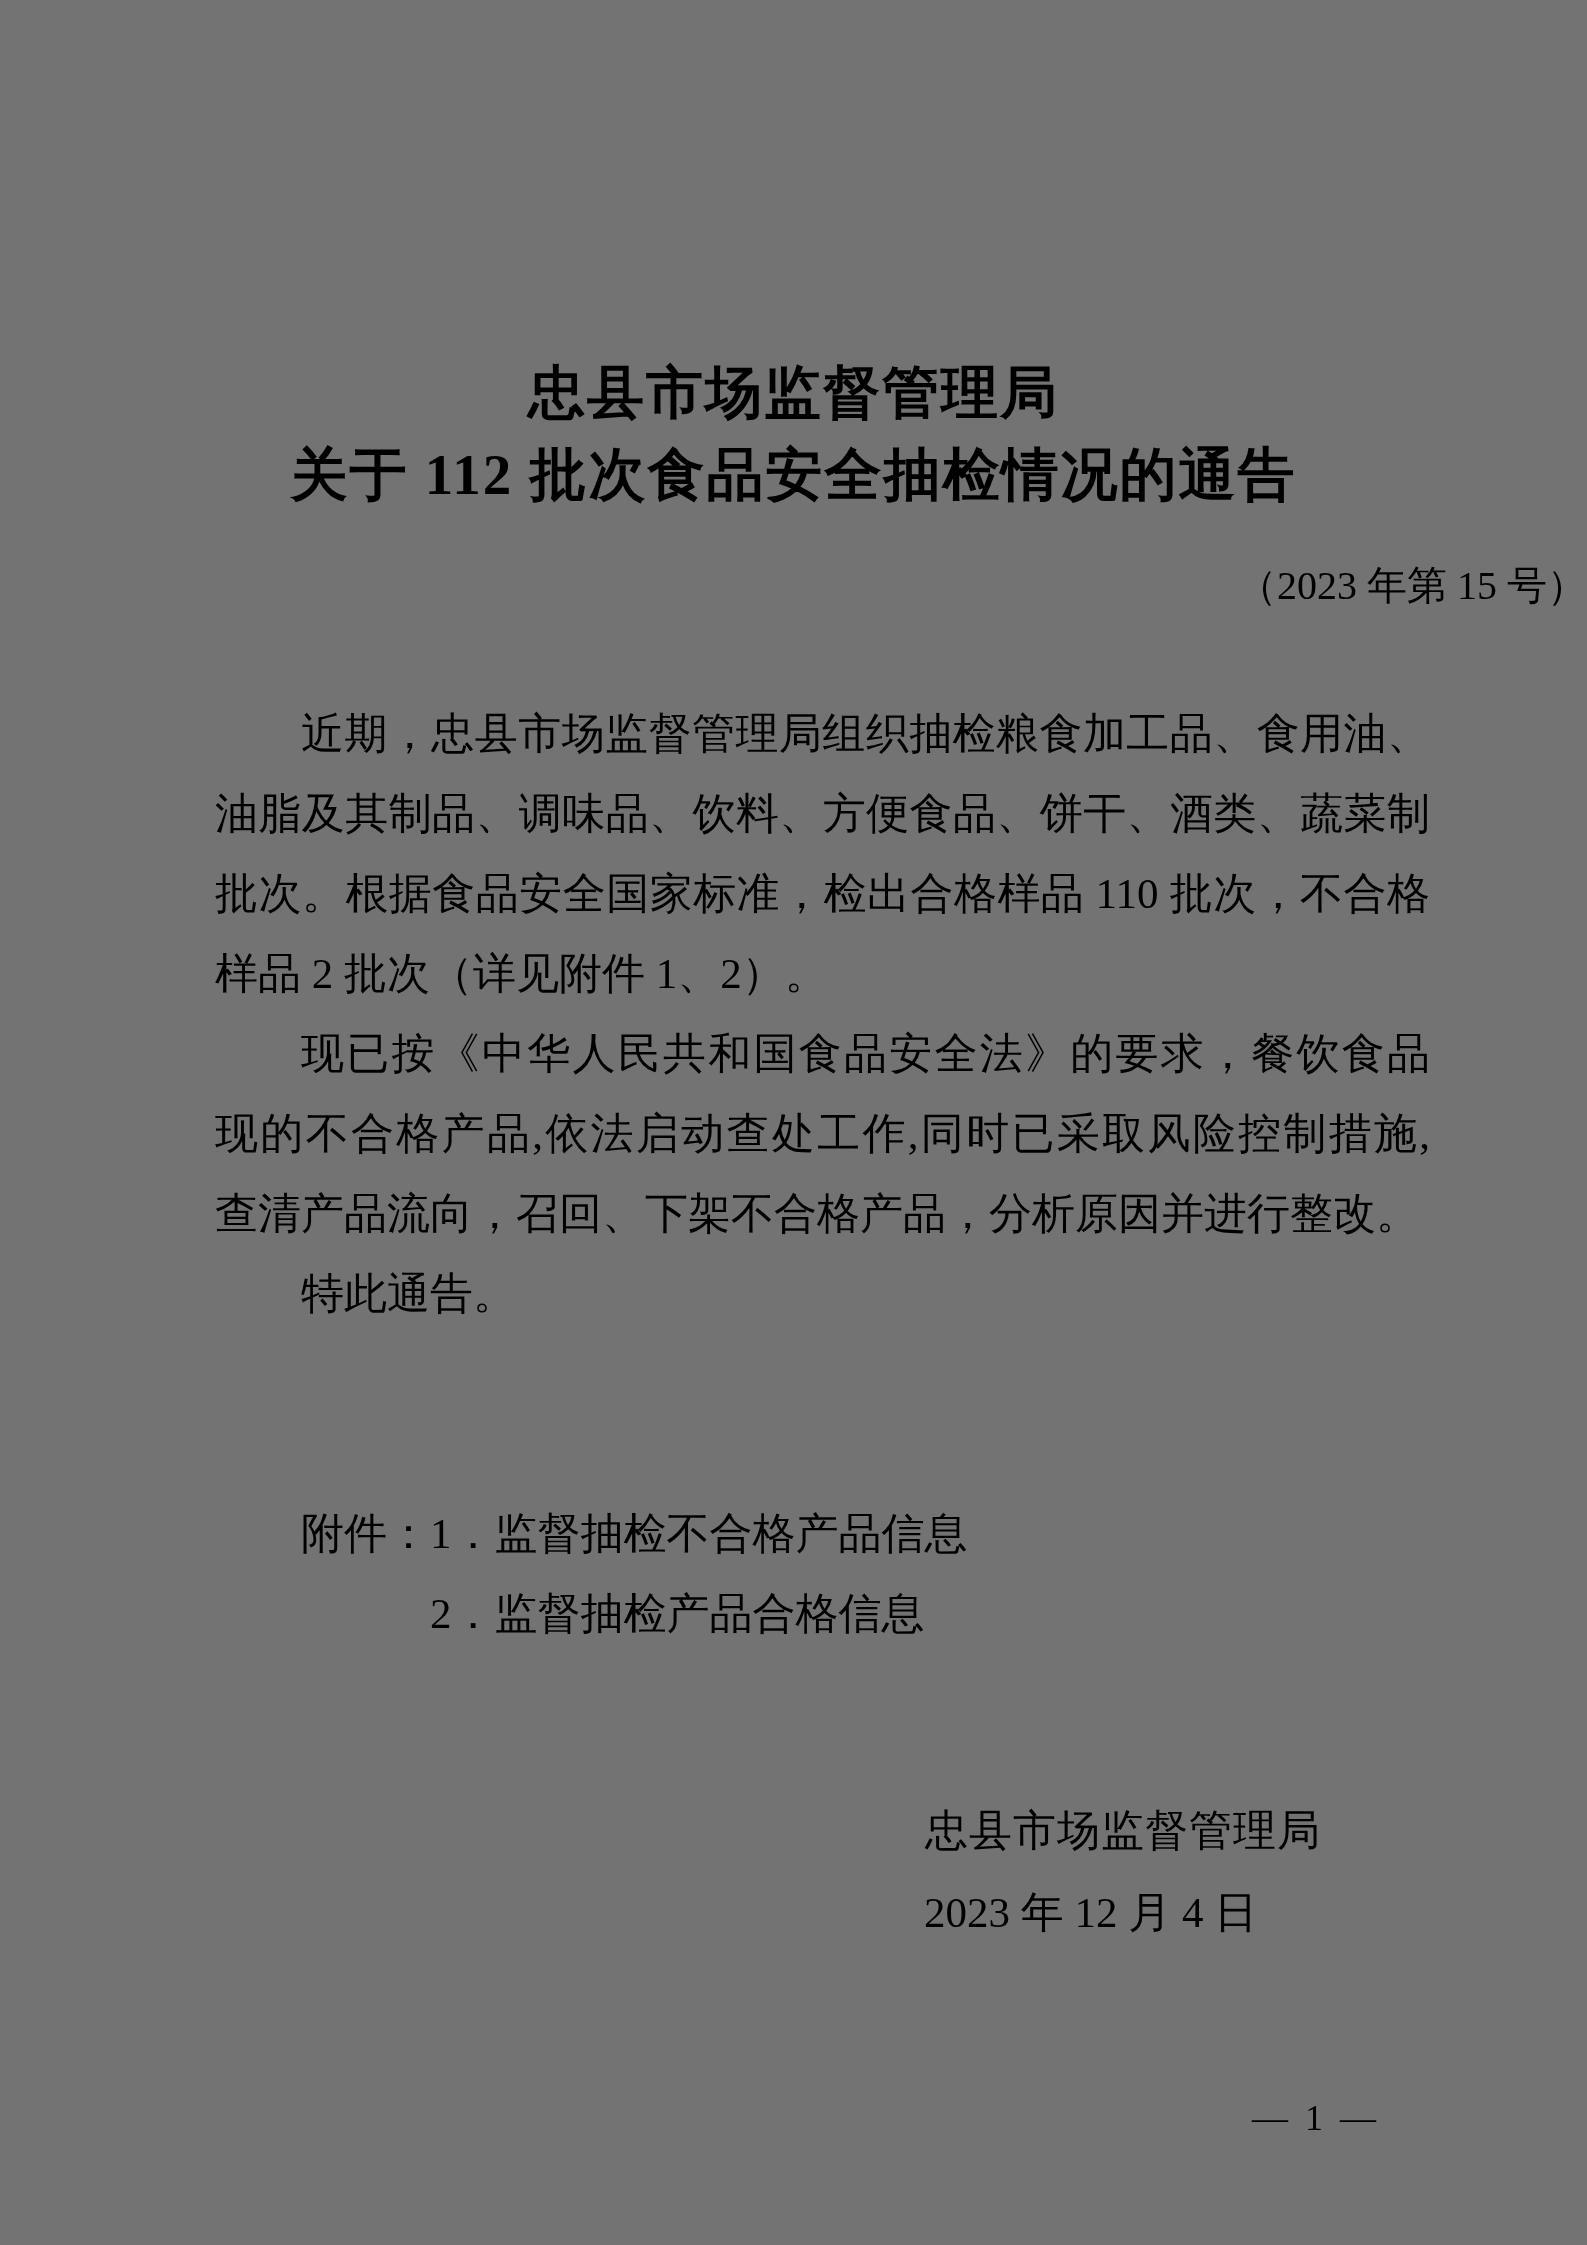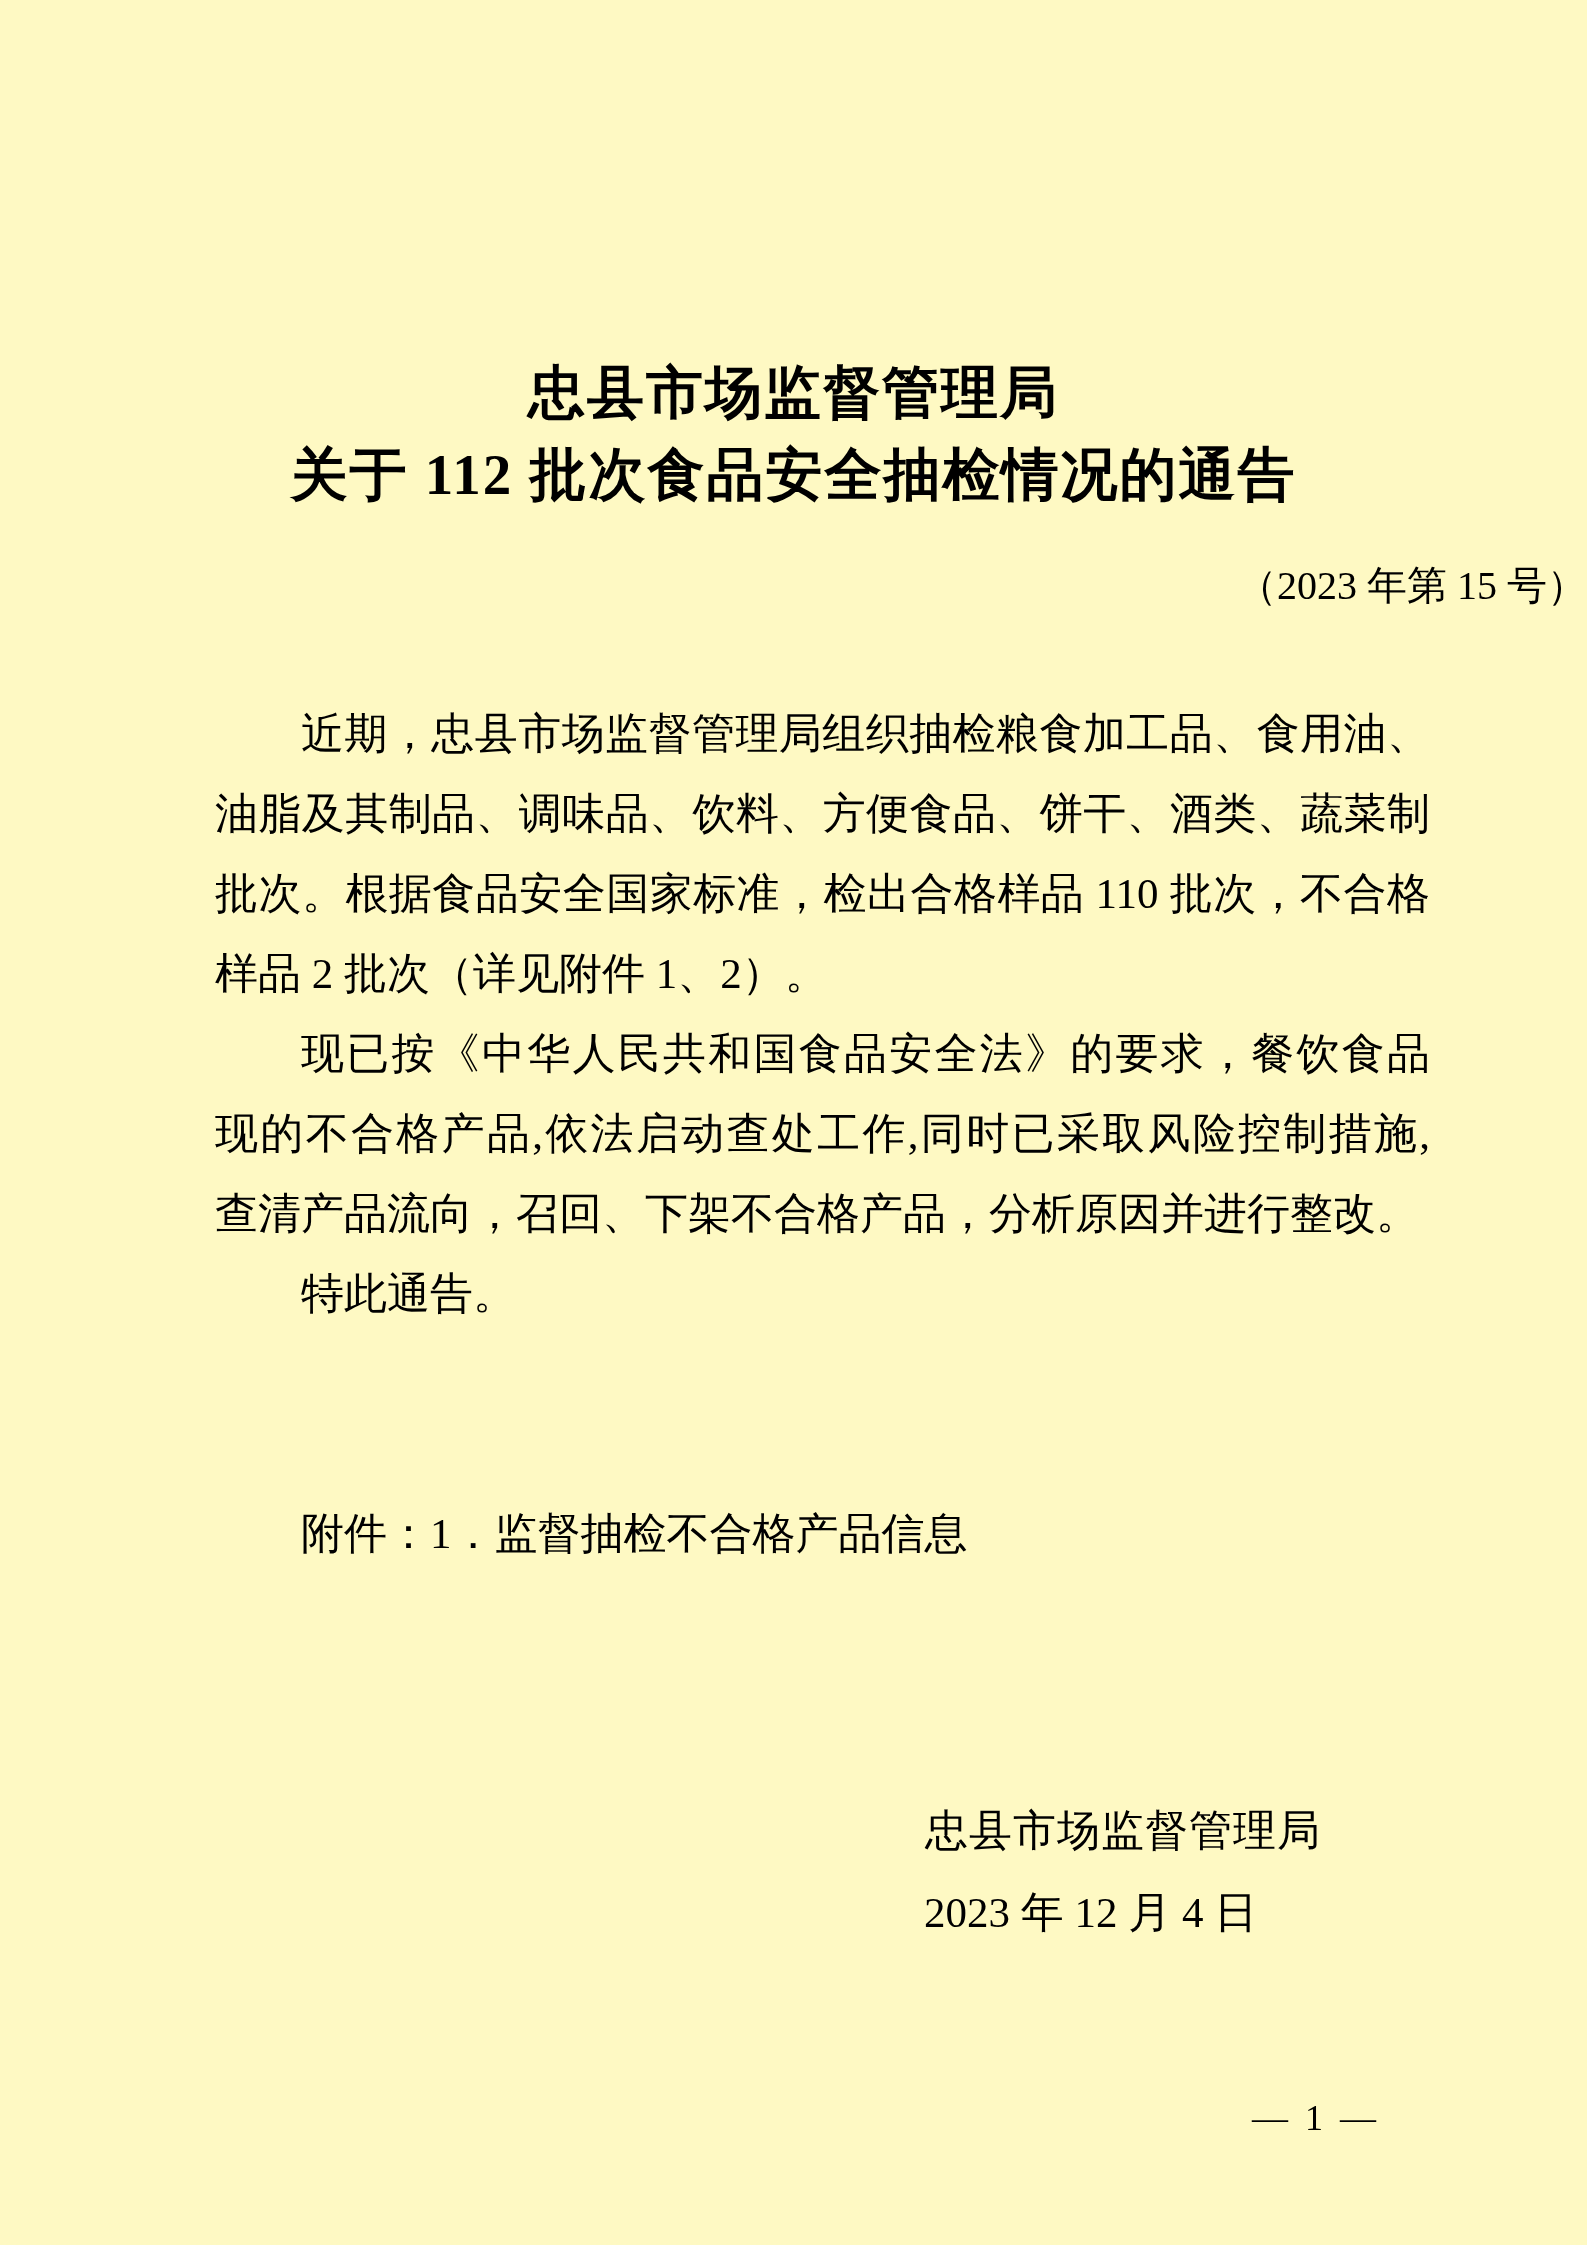--- a/index.html
+++ b/index.html
@@ -4,21 +4,21 @@
 <style>
   html, body {
     margin: 0;
     padding: 0;
     background: #ffffff;
   }
   .page {
     position: relative;
     width: 1587px;
     height: 2245px;
-    background: #fef9c3;
+    background: #737373;
     color: #000000;
     font-family: "Liberation Serif", "DejaVu Serif", serif;
     overflow: hidden;
   }
   .title-block {
     position: absolute;
     top: 352px;
     left: 0;
     width: 100%;
     text-align: center;
@@ -109,20 +109,21 @@
     <div class="bline just">批次。根据食品安全国家标准，检出合格样品 110 批次，不合格</div>
     <div class="bline">样品 2 批次（详见附件 1、2）。</div>
     <div class="bline just indent">现已按《中华人民共和国食品安全法》的要求，餐饮食品</div>
     <div class="bline just">现的不合格产品,依法启动查处工作,同时已采取风险控制措施,</div>
     <div class="bline">查清产品流向，召回、下架不合格产品，分析原因并进行整改。</div>
     <div class="bline indent">特此通告。</div>
   </div>
 
   <div class="attachments">
     <div class="bline att-line-1">附件：1．监督抽检不合格产品信息</div>
+    <div class="bline att-line-2">2．监督抽检产品合格信息</div>
   </div>
 
   <div class="signature-issuer">忠县市场监督管理局</div>
   <div class="signature-date">2023 年 12 月 4 日</div>
 
   <div class="page-num">— 1 —</div>
 
 </div>
 
 </body></html>

